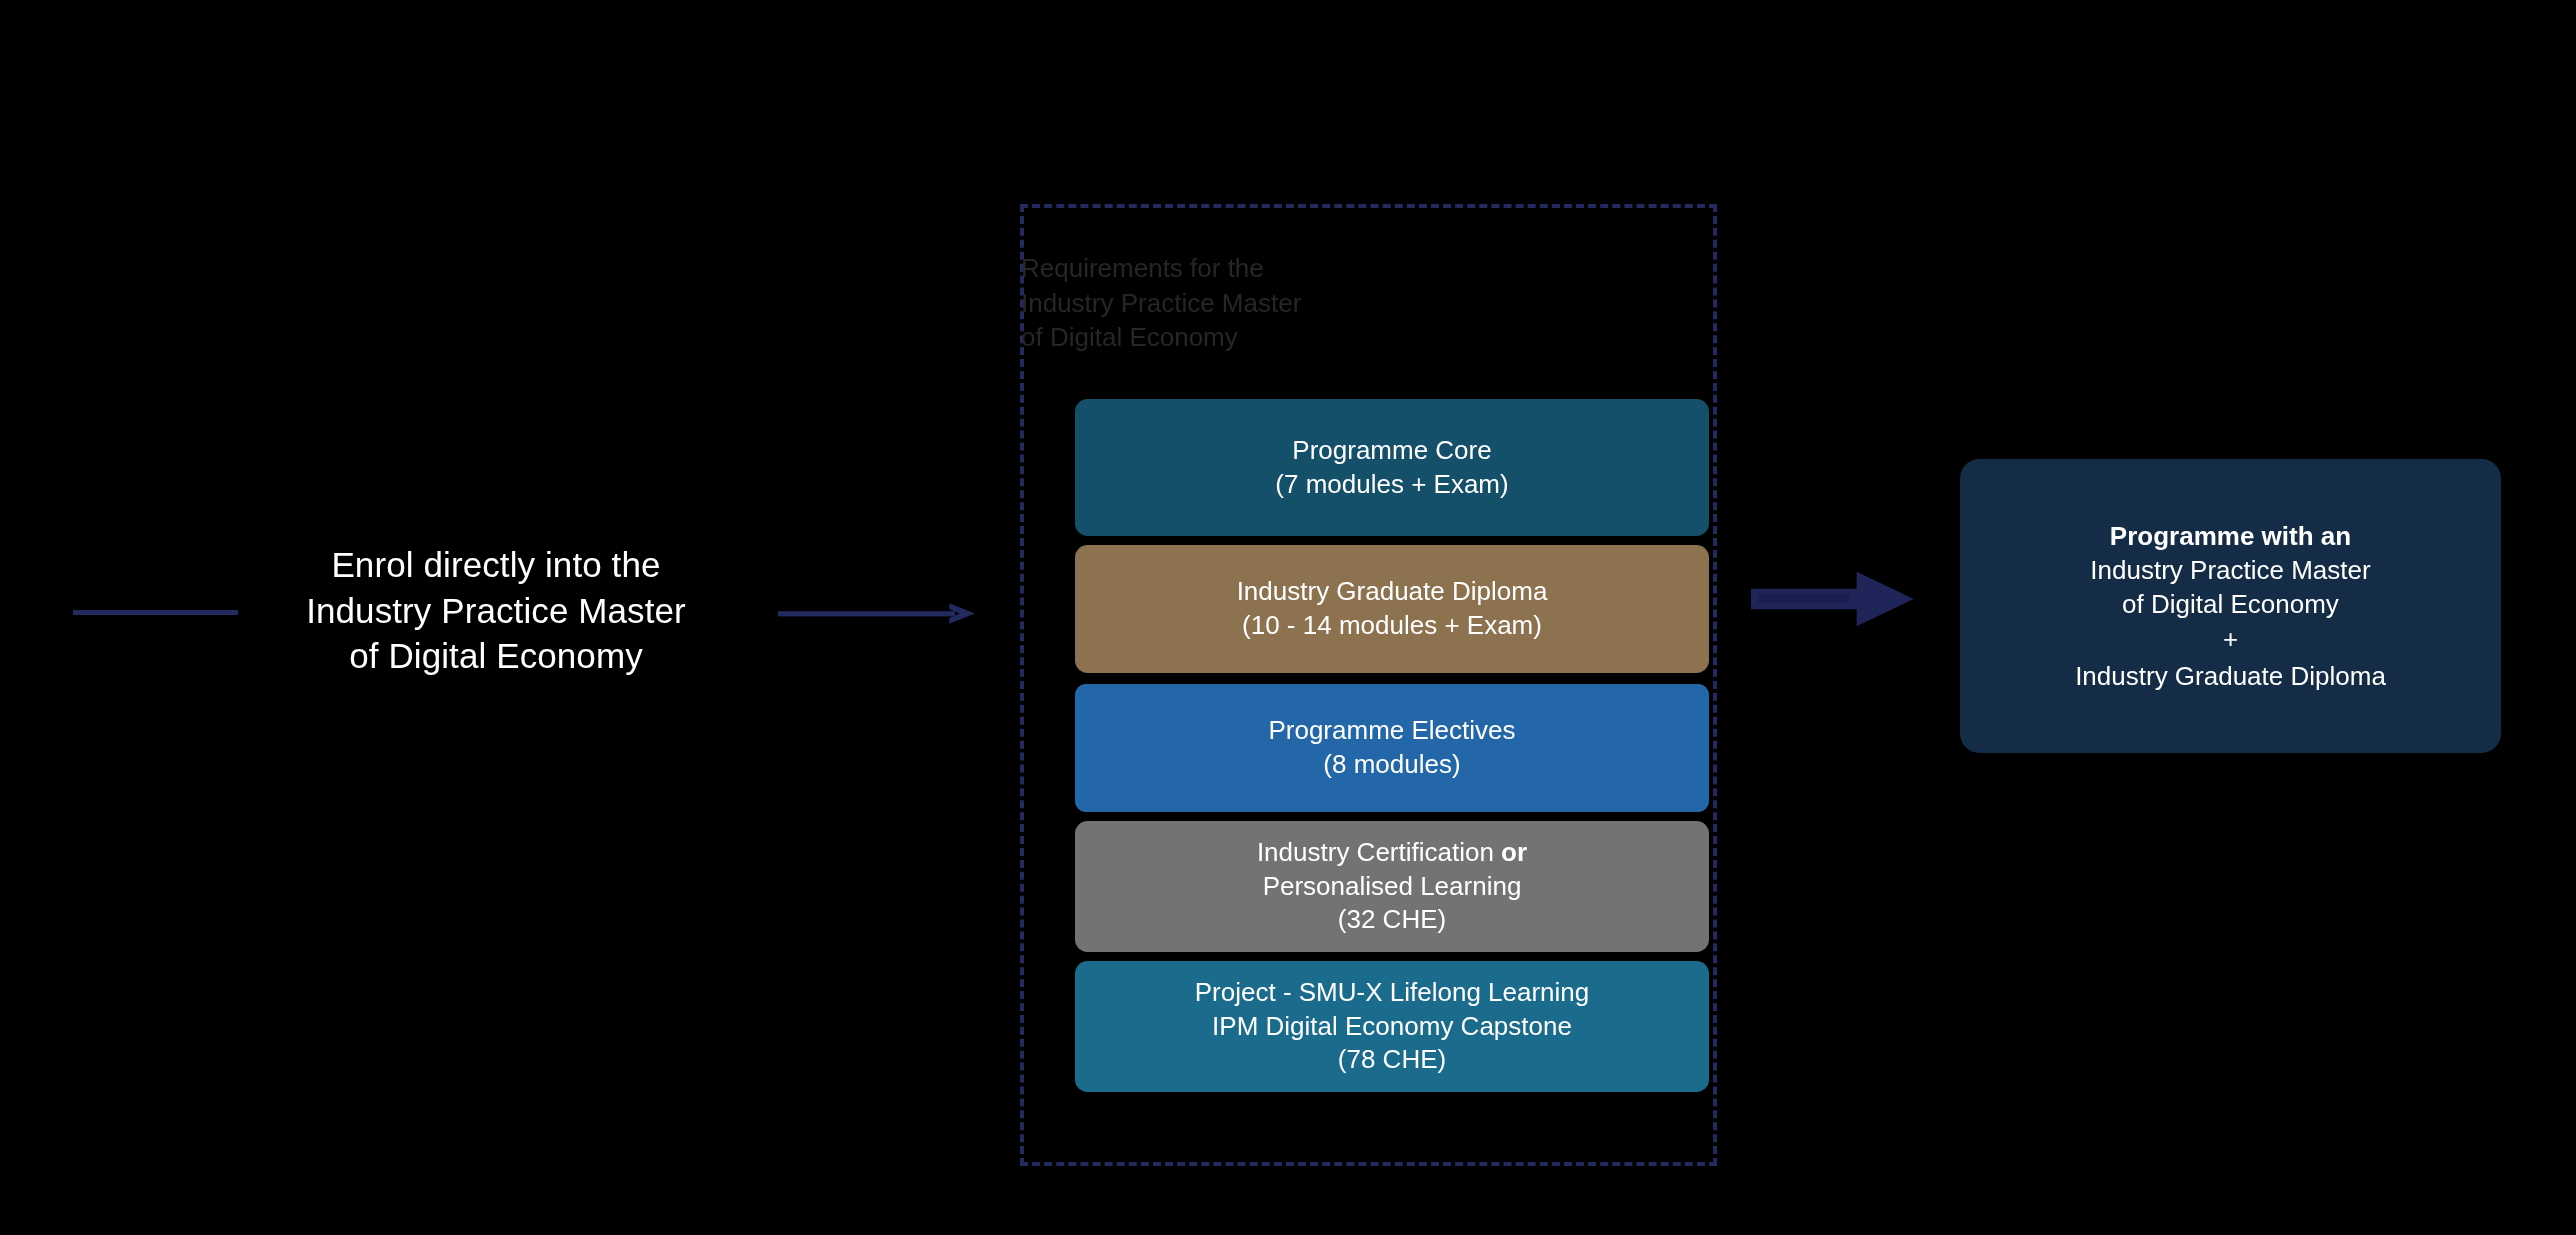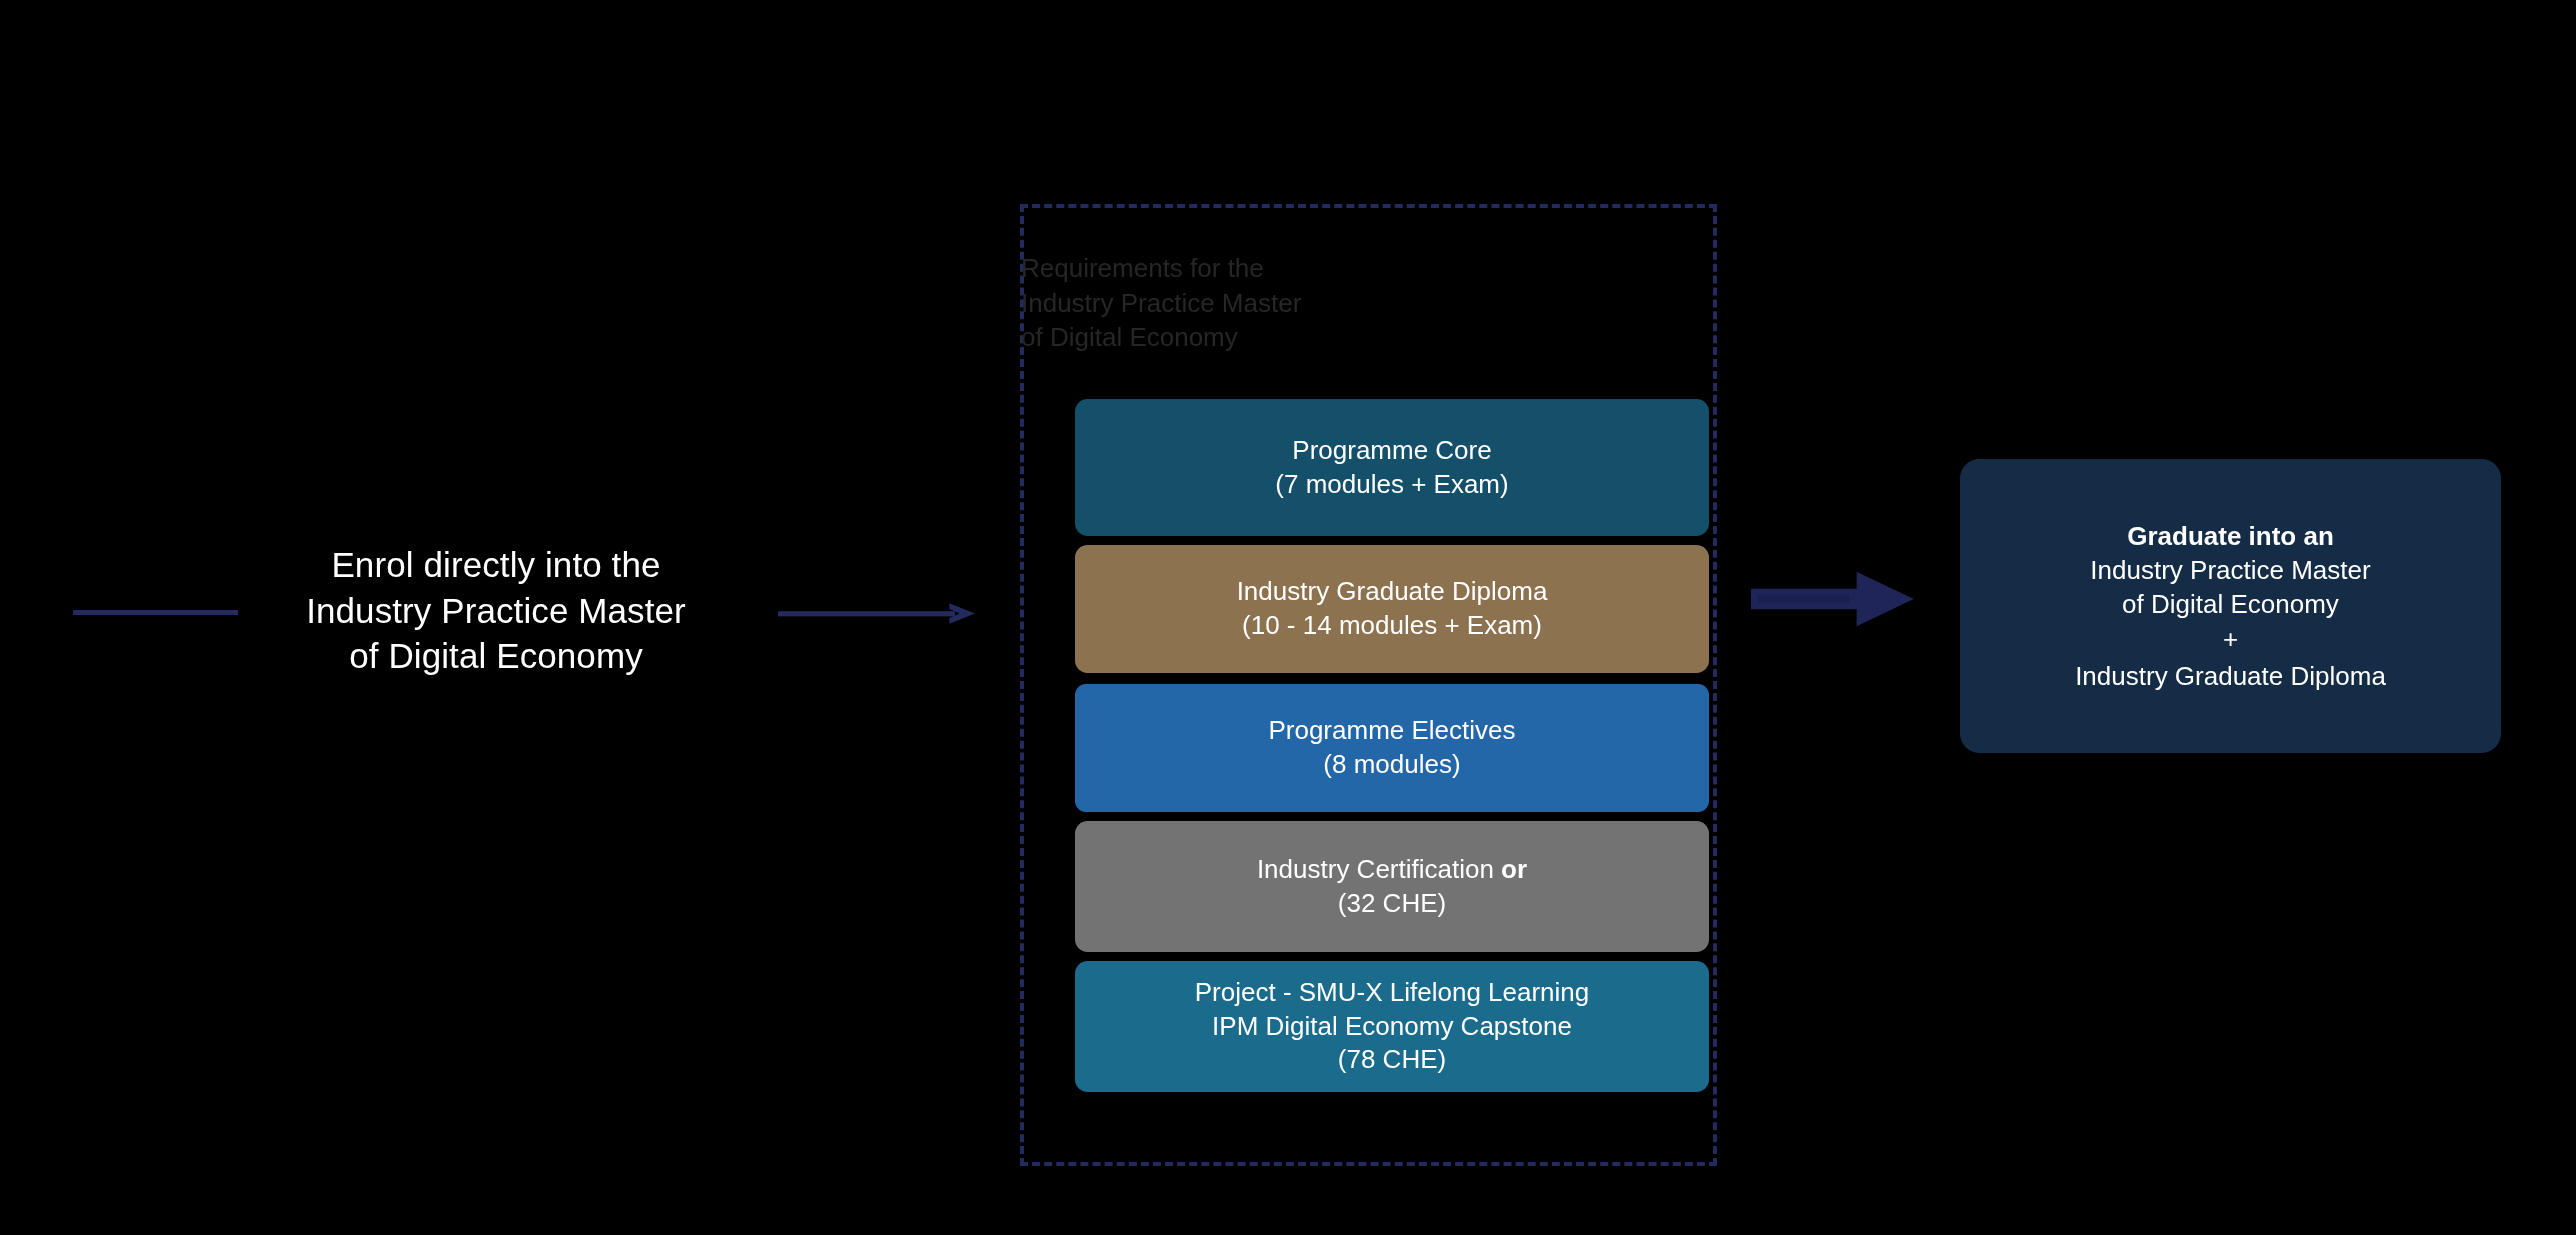--- a/index.html
+++ b/index.html
@@ -175,39 +175,40 @@
 <div class="req-card" id="card-electives">
   <span class="lines">
     <span class="ln">Programme Electives</span>
     <span class="ln">(8 modules)</span>
   </span>
 </div>
 
 <div class="req-card" id="card-cert">
   <span class="lines">
     <span class="ln">Industry Certification <b>or</b></span>
+    <span class="ln">Personalised Learning</span>
     <span class="ln">(32 CHE)</span>
   </span>
 </div>
 
 <div class="req-card" id="card-capstone">
   <span class="lines">
     <span class="ln">Project - SMU-X Lifelong Learning</span>
     <span class="ln">IPM Digital Economy Capstone</span>
     <span class="ln">(78 CHE)</span>
   </span>
 </div>
 
 <svg id="thick-arrow" viewBox="0 0 310 120" preserveAspectRatio="none">
   <polygon points="0,42 185,42 185,12 285,60 185,108 185,78 0,78" fill="#1f2459"></polygon>
   <rect x="12" y="52" width="160" height="14" fill="#192050"></rect>
 </svg>
 
 <div id="graduate-box">
   <span class="lines">
-    <span class="ln strong">Graduate into an</span>
+    <span class="ln strong">Programme with an</span>
     <span class="ln">Industry Practice Master</span>
     <span class="ln">of Digital Economy</span>
     <span class="ln plus">+</span>
     <span class="ln">Industry Graduate Diploma</span>
   </span>
 </div>
 
 
 </body></html>

